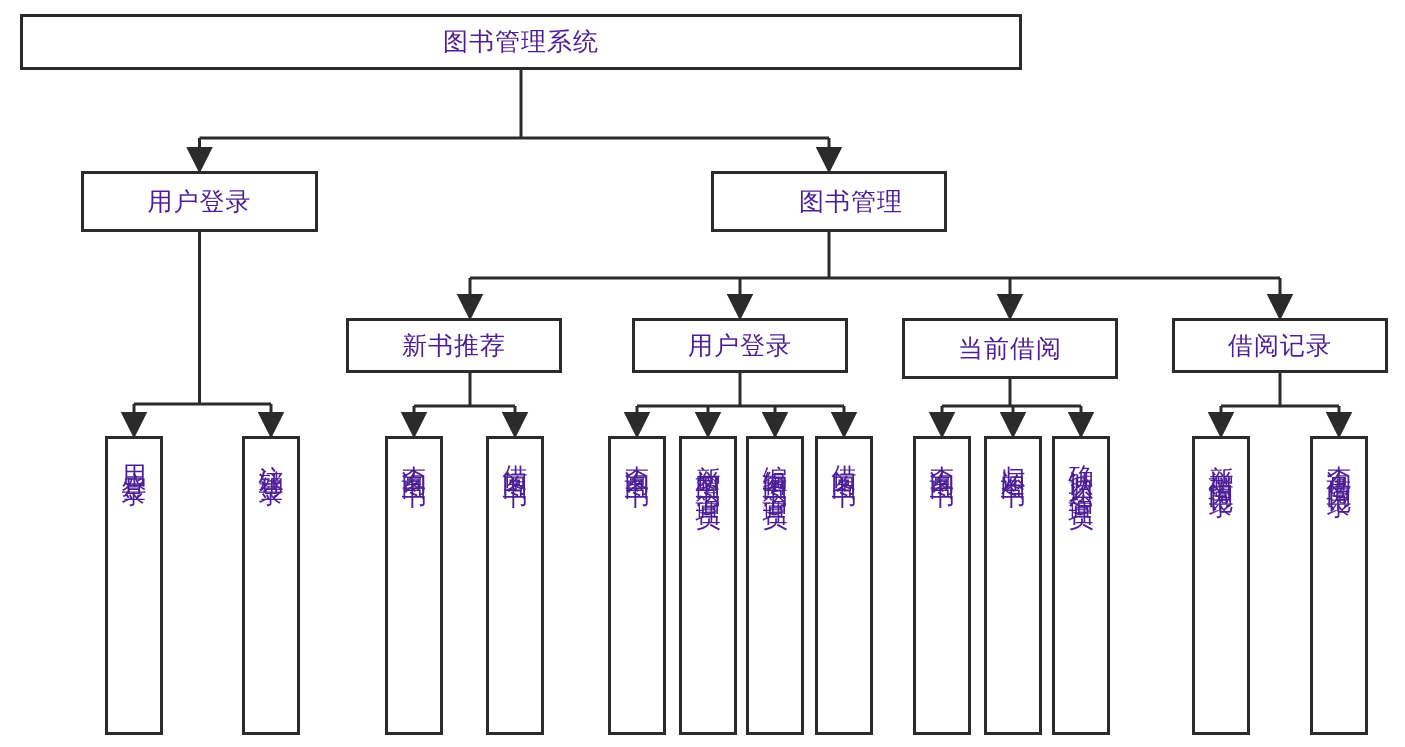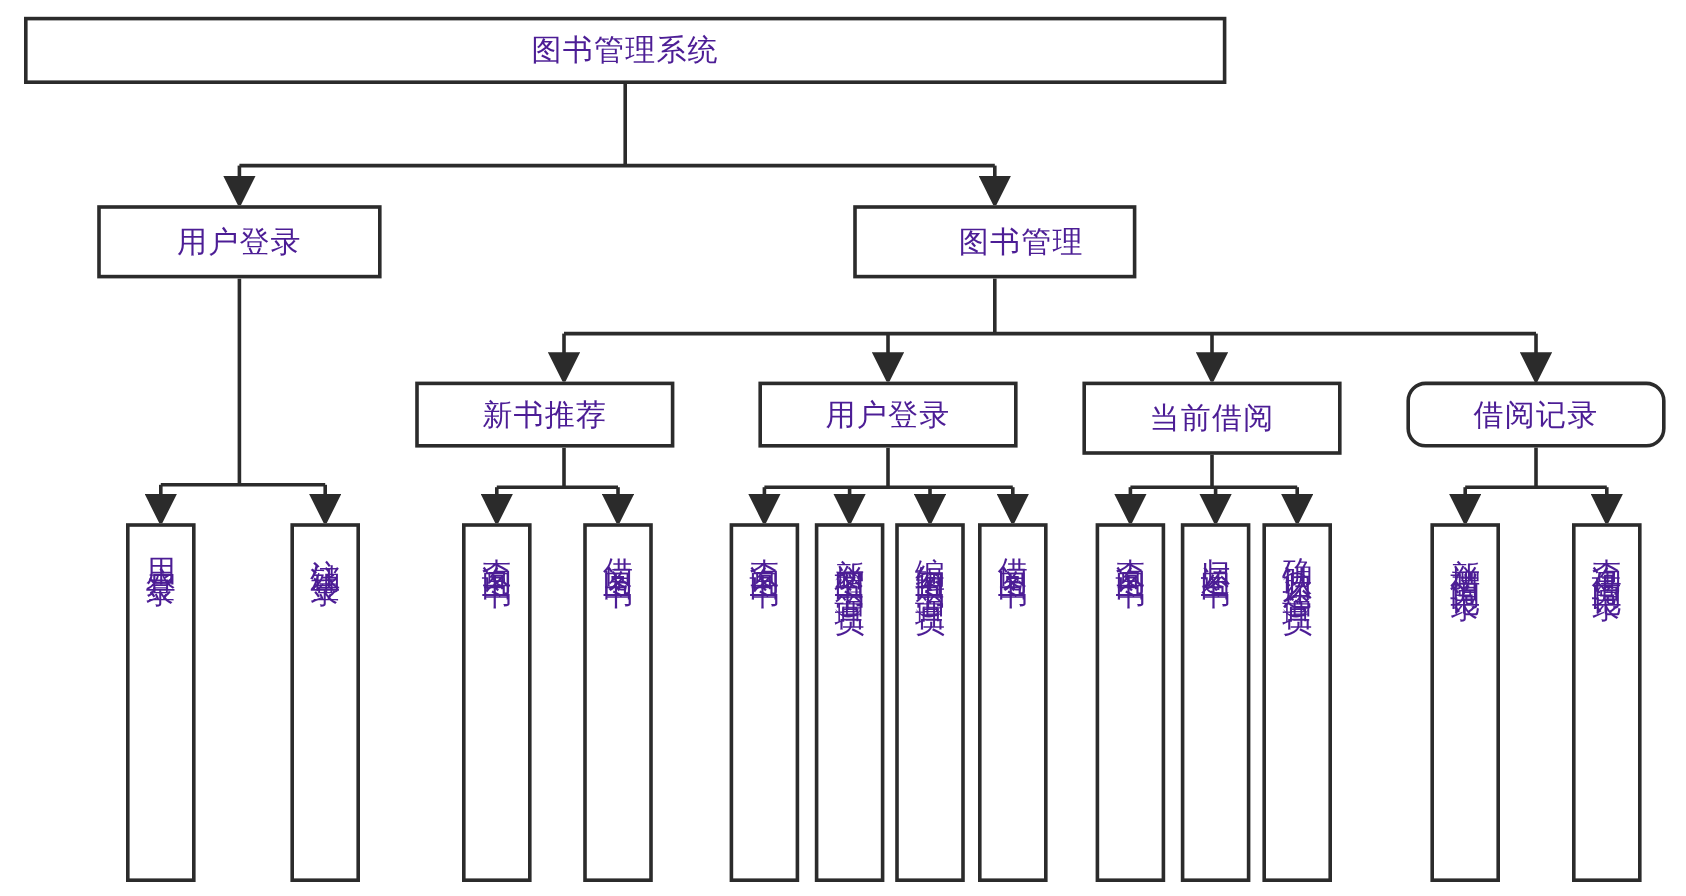--- a/index.html
+++ b/index.html
@@ -133,21 +133,21 @@
       </div>
       <div class="node-box node-horizontal" style="left: 346px; top: 318px; width: 216px; height: 55px;">
         <span class="node-label">新书推荐</span>
       </div>
       <div class="node-box node-horizontal" style="left: 632px; top: 318px; width: 216px; height: 55px;">
         <span class="node-label">用户登录</span>
       </div>
       <div class="node-box node-horizontal" style="left: 902px; top: 318px; width: 216px; height: 61px;">
         <span class="node-label">当前借阅</span>
       </div>
-      <div class="node-box node-horizontal" style="left: 1172px; top: 318px; width: 216px; height: 55px; border-radius: 16px;">
+      <div class="node-box node-horizontal" style="left: 1172px; top: 318px; width: 216px; height: 55px;">
         <span class="node-label">借阅记录</span>
       </div>
       <div class="node-box node-vertical" style="left: 105px; top: 436px; width: 58px; height: 299px;">
         <span class="node-label">用户登录</span>
       </div>
       <div class="node-box node-vertical" style="left: 242px; top: 436px; width: 58px; height: 299px;">
         <span class="node-label">注销登录</span>
       </div>
       <div class="node-box node-vertical" style="left: 385px; top: 436px; width: 58px; height: 299px;">
         <span class="node-label">查询图书</span>

